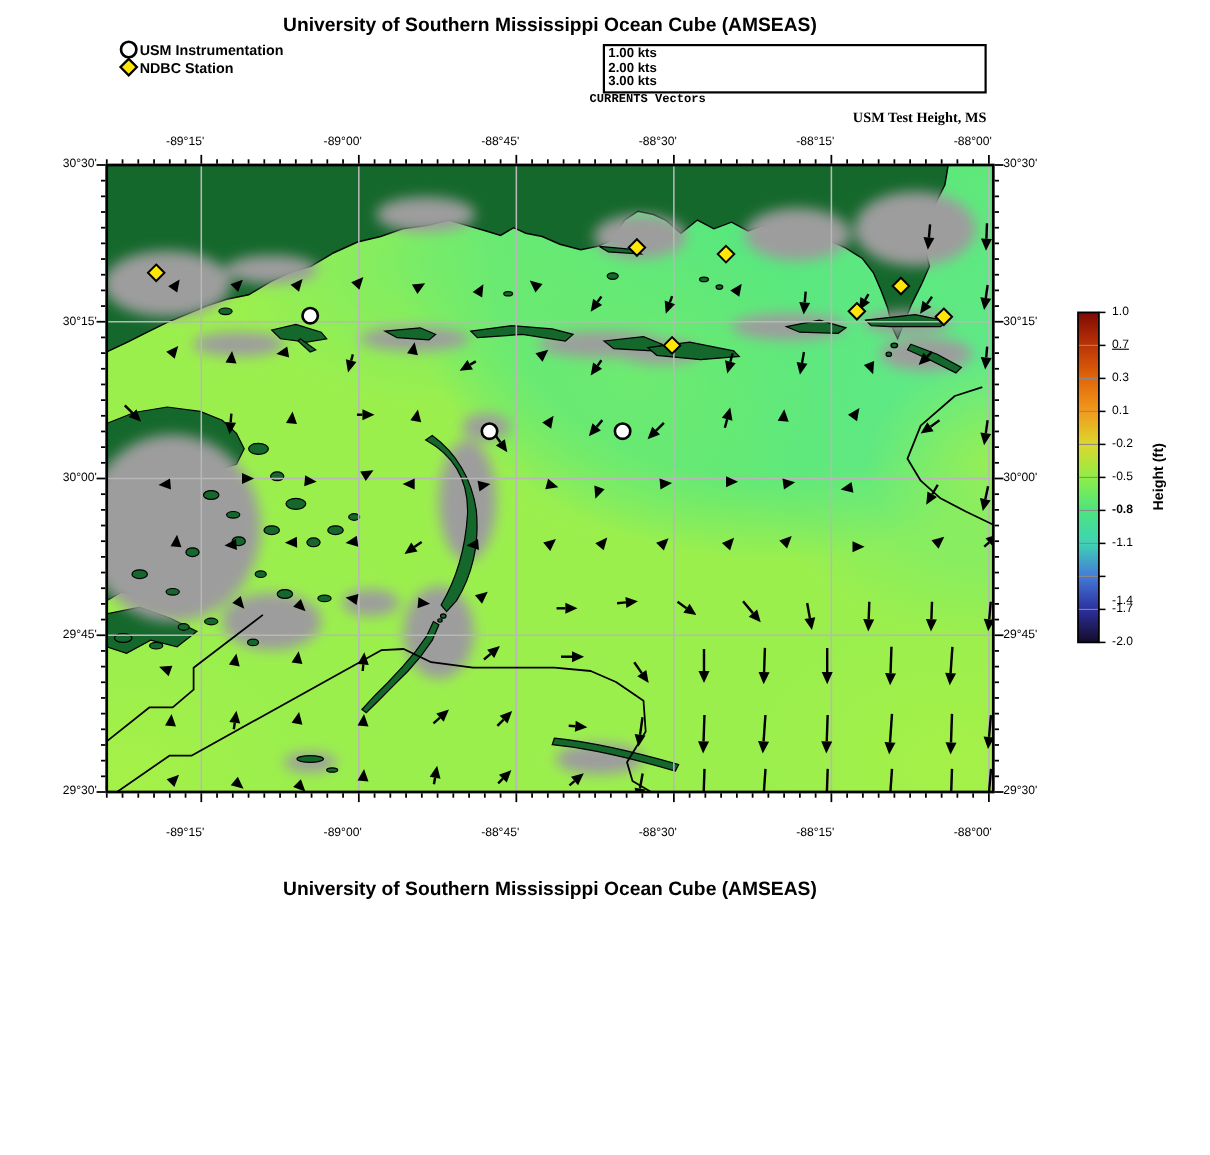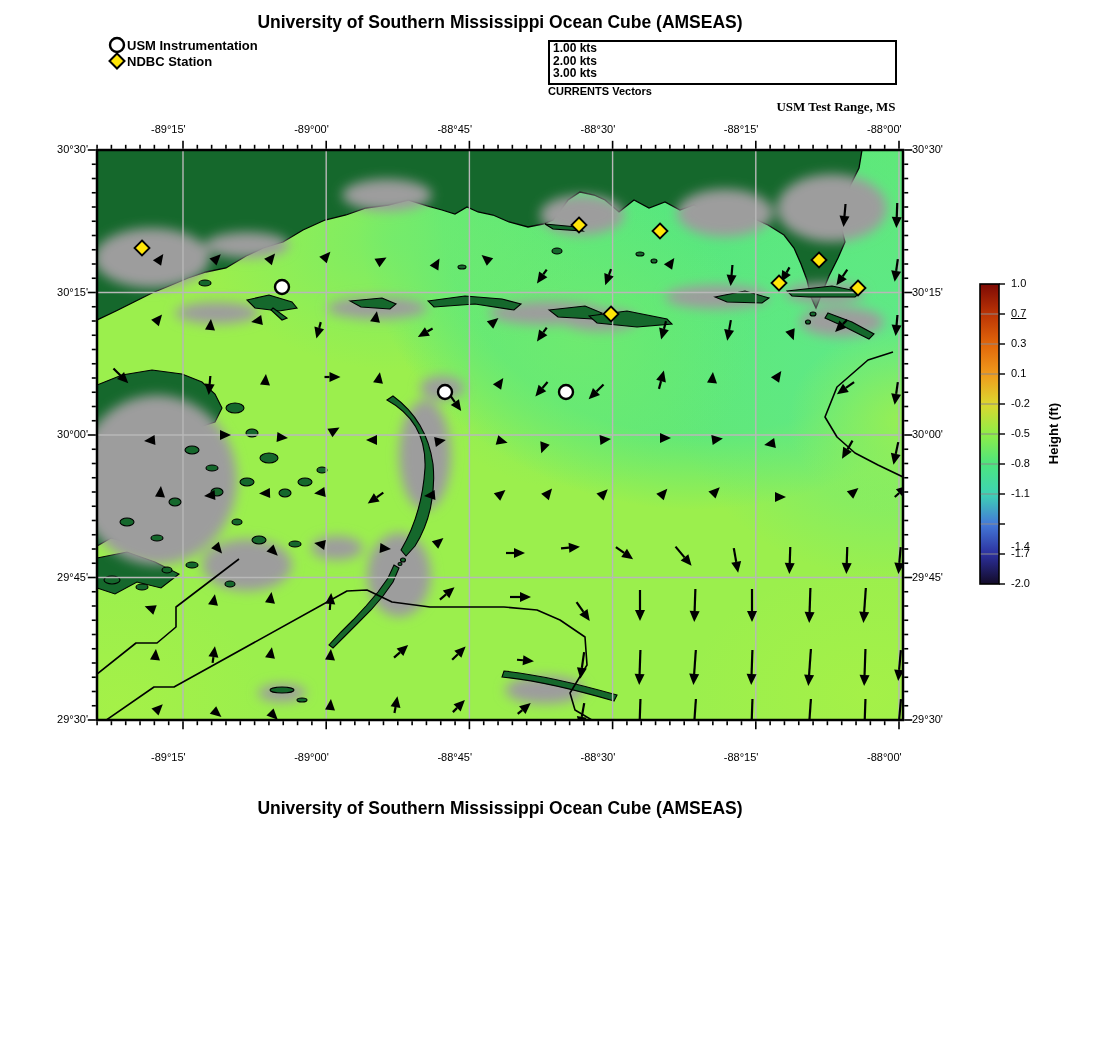--- a/index.html
+++ b/index.html
@@ -631,36 +631,36 @@
 
   <div class="abs t-title" style="left:150px;top:12px;width:700px;">University of Southern Mississippi Ocean Cube (AMSEAS)</div>
 
   <div class="abs t-leg" style="left:127px;top:38px;">USM Instrumentation</div>
   <div class="abs t-leg" style="left:127px;top:54px;">NDBC Station</div>
 
   <div id="keybox" class="abs" style="left:548px;top:40px;width:345px;height:41px;"></div>
   <div class="abs t-key" style="left:553px;top:42px;">1.00 kts</div>
   <div class="abs t-key" style="left:553px;top:54.5px;">2.00 kts</div>
   <div class="abs t-key" style="left:553px;top:67px;">3.00 kts</div>
-  <div class="abs t-cap" style="left:548px;top:85px;">CURRENTS Vectors</div>
-
-  <div class="abs t-range" style="left:768px;top:99px;width:136px;">USM Test Range, MS</div>
+  <div class="abs t-cap" style="left:536px;top:85px;font-family:Liberation Mono, monospace;">CURRENTS Vectors</div>
+
+  <div class="abs t-range" style="left:768px;top:99px;width:136px;">USM Test Height, MS</div>
 
   <div class="abs t-height" style="left:993px;top:426px;width:120px;">Height (ft)</div>
 
   <div class="abs t-title" style="left:150px;top:798px;width:700px;">University of Southern Mississippi Ocean Cube (AMSEAS)</div>
 
   <div id="labels">
       <div class="abs t-cb" style="left:1011px;top:277px;">1.0</div>
       <div class="abs t-cb" style="left:1011px;top:307px;text-decoration:underline;">0.7</div>
       <div class="abs t-cb" style="left:1011px;top:337px;">0.3</div>
       <div class="abs t-cb" style="left:1011px;top:367px;">0.1</div>
       <div class="abs t-cb" style="left:1011px;top:397px;">-0.2</div>
       <div class="abs t-cb" style="left:1011px;top:427px;">-0.5</div>
-      <div class="abs t-cb" style="left:1011px;top:457px;">-0.8</div>
+      <div class="abs t-cb" style="left:1011px;top:457px;font-weight:bold;">-0.8</div>
       <div class="abs t-cb" style="left:1011px;top:487px;">-1.1</div>
       <div class="abs t-cb" style="left:1011px;top:540px;">-1.4</div>
       <div class="abs t-cb" style="left:1011px;top:547px;">-1.7</div>
       <div class="abs t-cb" style="left:1011px;top:577px;">-2.0</div>
       <div class="abs t-axis" style="left:151px;top:123px;width:64px;">-89°15'</div>
       <div class="abs t-axis" style="left:151px;top:751px;width:64px;">-89°15'</div>
       <div class="abs t-axis" style="left:294.2px;top:123px;width:64px;">-89°00'</div>
       <div class="abs t-axis" style="left:294.2px;top:751px;width:64px;">-89°00'</div>
       <div class="abs t-axis" style="left:437.4px;top:123px;width:64px;">-88°45'</div>
       <div class="abs t-axis" style="left:437.4px;top:751px;width:64px;">-88°45'</div>

